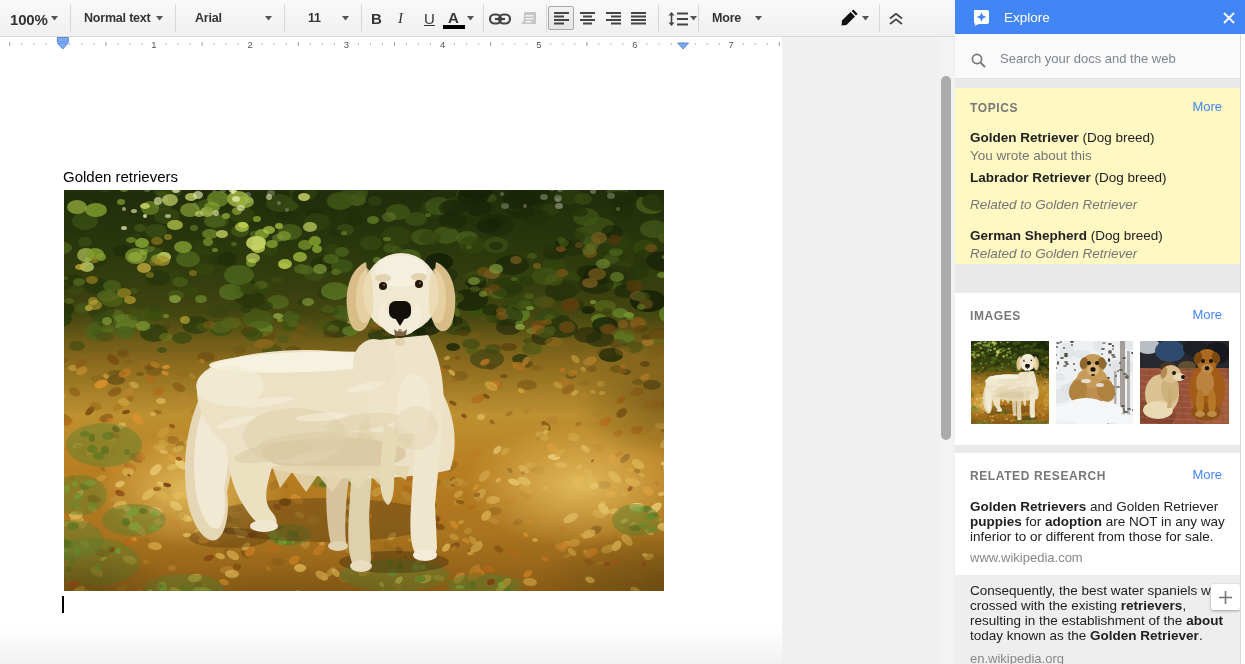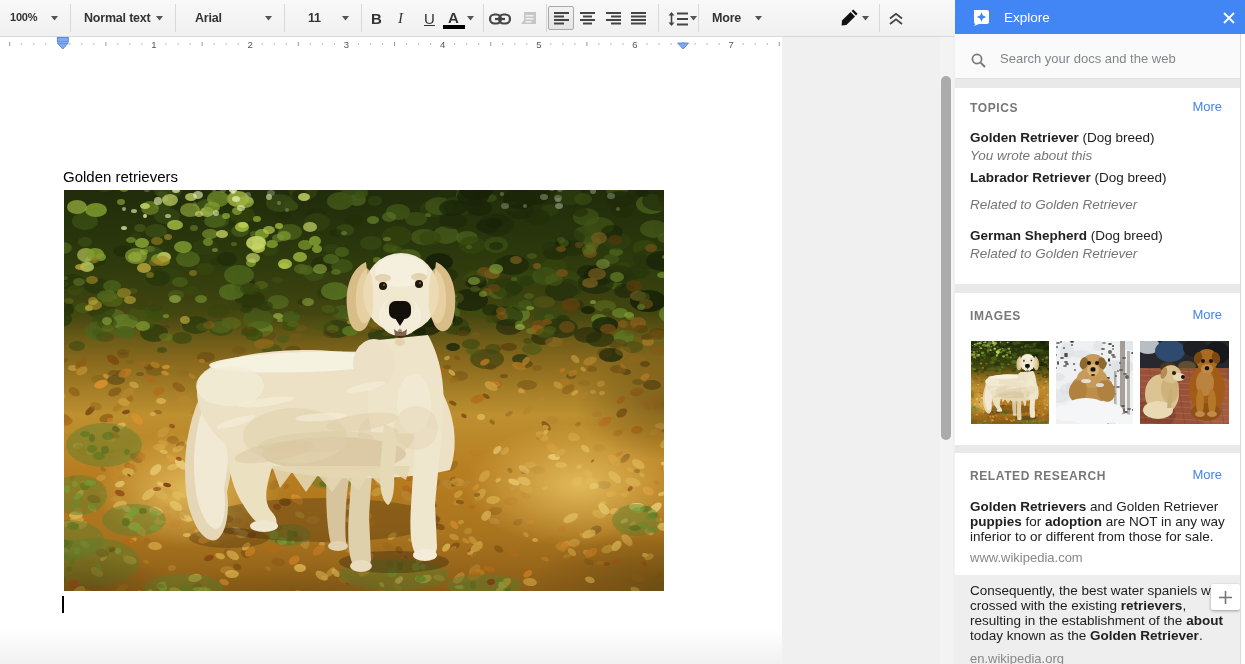--- a/index.html
+++ b/index.html
@@ -1411,21 +1411,21 @@
 
   <div style="position:absolute;left:64px;top:190px;width:600px;height:401px">
     <svg width="600" height="401">
         <use href="#photoSym"></use>
       </svg>
   </div>
 
   <div style="position:absolute;left:62px;top:596px;width:1.5px;height:17px;background:#000"></div>
 
   <div style="position:absolute;left:0;top:0;width:955px;height:37px;background:linear-gradient(#f9f9f9,#f0f0f0);border-bottom:1px solid #d9d9d9">
-      <div style="position:absolute;left:10px;top:11px;font-size:11px;font-weight:bold;color:#333;letter-spacing:-0.2px">100%</div>
+      <div style="position:absolute;left:10px;top:11px;font-size:15px;font-weight:bold;color:#333;letter-spacing:-0.2px">100%</div>
       <svg width="7" height="5" style="position:absolute;left:51px;top:16px">
         <path d="M0 0 L7 0 L3.5 4.5 Z" fill="#555"></path>
       </svg>
       <div style="position:absolute;top:4px;bottom:4px;width:1px;background:#d8d8d8;left:70px"></div>
       <div style="position:absolute;left:84px;top:11px;font-size:12.5px;font-weight:bold;color:#333;letter-spacing:-0.2px">Normal text</div>
       <svg width="7" height="5" style="position:absolute;left:156px;top:16px">
         <path d="M0 0 L7 0 L3.5 4.5 Z" fill="#555"></path>
       </svg>
       <div style="position:absolute;top:4px;bottom:4px;width:1px;background:#d8d8d8;left:175px"></div>
       <div style="position:absolute;left:195px;top:11px;font-size:12.5px;font-weight:bold;color:#333;letter-spacing:-0.2px">Arial</div>
@@ -1602,25 +1602,25 @@
     <div style="position:absolute;left:0;top:0;width:290px;height:34px;background:#4285f4">
 <svg width="17" height="16" style="position:absolute;left:17px;top:10px">
 <path fill-rule="evenodd" d="M2 0 H15 Q17 0 17 2 V12 Q17 14 15 14 H7 L2 16 L3.5 14 Q2 14 2 12 V2 Q2 0 2 0 Z
 M9.5 2.2 L10.9 5.6 L14.3 7 L10.9 8.4 L9.5 11.8 L8.1 8.4 L4.7 7 L8.1 5.6 Z" fill="#fff"></path>
       </svg>
 <div style="position:absolute;left:49px;top:10px;font-size:13.5px;color:#fff">Explore</div>
 <svg width="12" height="12" style="position:absolute;left:268px;top:12px">
 <path d="M1 1 L11 11 M11 1 L1 11" stroke="#fff" stroke-width="1.8"></path>
       </svg>
 </div>
-    <div style="position:absolute;left:0;top:88px;width:285px;height:196px;background:#ffffff">
+    <div style="position:absolute;left:0;top:88px;width:285px;height:176px;background:#fef9c3">
       <div style="position:absolute;left:15px;top:13px;font-size:12px;font-weight:bold;color:#777;letter-spacing:0.6px">TOPICS</div>
       <div style="position:absolute;right:18px;top:11px;font-size:13px;color:#4285f4">More</div>
       <div style="position:absolute;left:15px;top:42px;font-size:13.5px;color:#212121"><b>Golden Retriever</b> (Dog breed)</div>
-      <div style="position:absolute;left:15px;top:60px;font-size:13.5px;font-style:italic;color:#757575">You wrote about this</div>
+      <div style="position:absolute;left:15px;top:60px;font-size:13.5px;color:#757575">You wrote about this</div>
       <div style="position:absolute;left:15px;top:82px;font-size:13.5px;color:#212121"><b>Labrador Retriever</b> (Dog breed)</div>
       <div style="position:absolute;left:15px;top:109px;font-size:13.5px;font-style:italic;color:#757575">Related to Golden Retriever</div>
       <div style="position:absolute;left:15px;top:140px;font-size:13.5px;color:#212121"><b>German Shepherd</b> (Dog breed)</div>
       <div style="position:absolute;left:15px;top:158px;font-size:13.5px;font-style:italic;color:#757575">Related to Golden Retriever</div>
     </div>
     <div style="position:absolute;left:0;top:293px;width:285px;height:152px;background:#fff">
       <div style="position:absolute;left:15px;top:16px;font-size:12px;font-weight:bold;color:#777;letter-spacing:0.6px">IMAGES</div>
       <div style="position:absolute;right:18px;top:14px;font-size:13px;color:#4285f4">More</div>
       <div style="position:absolute;left:16px;top:48px;width:78px;height:83px;overflow:hidden"><svg width="124" height="83" viewBox="0 0 600 401" style="margin-left:-13px">
           <use href="#photoSym"></use>

